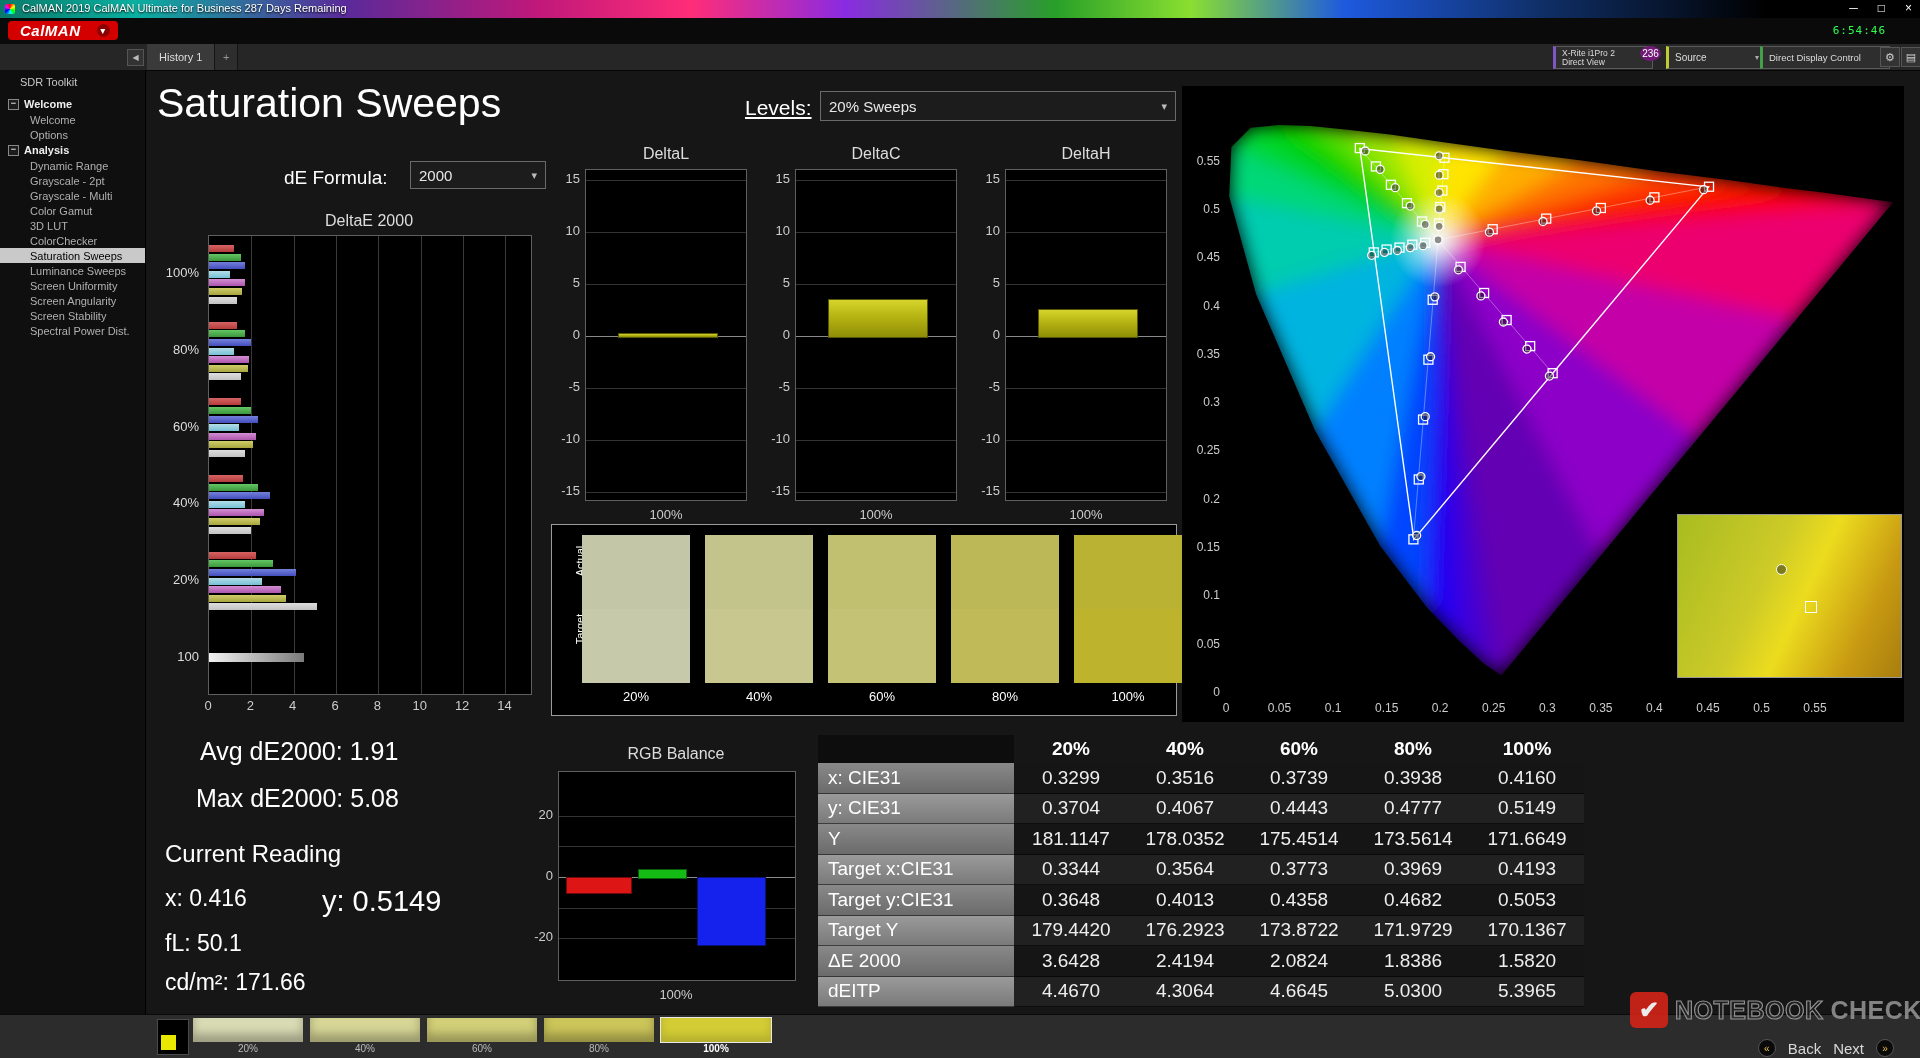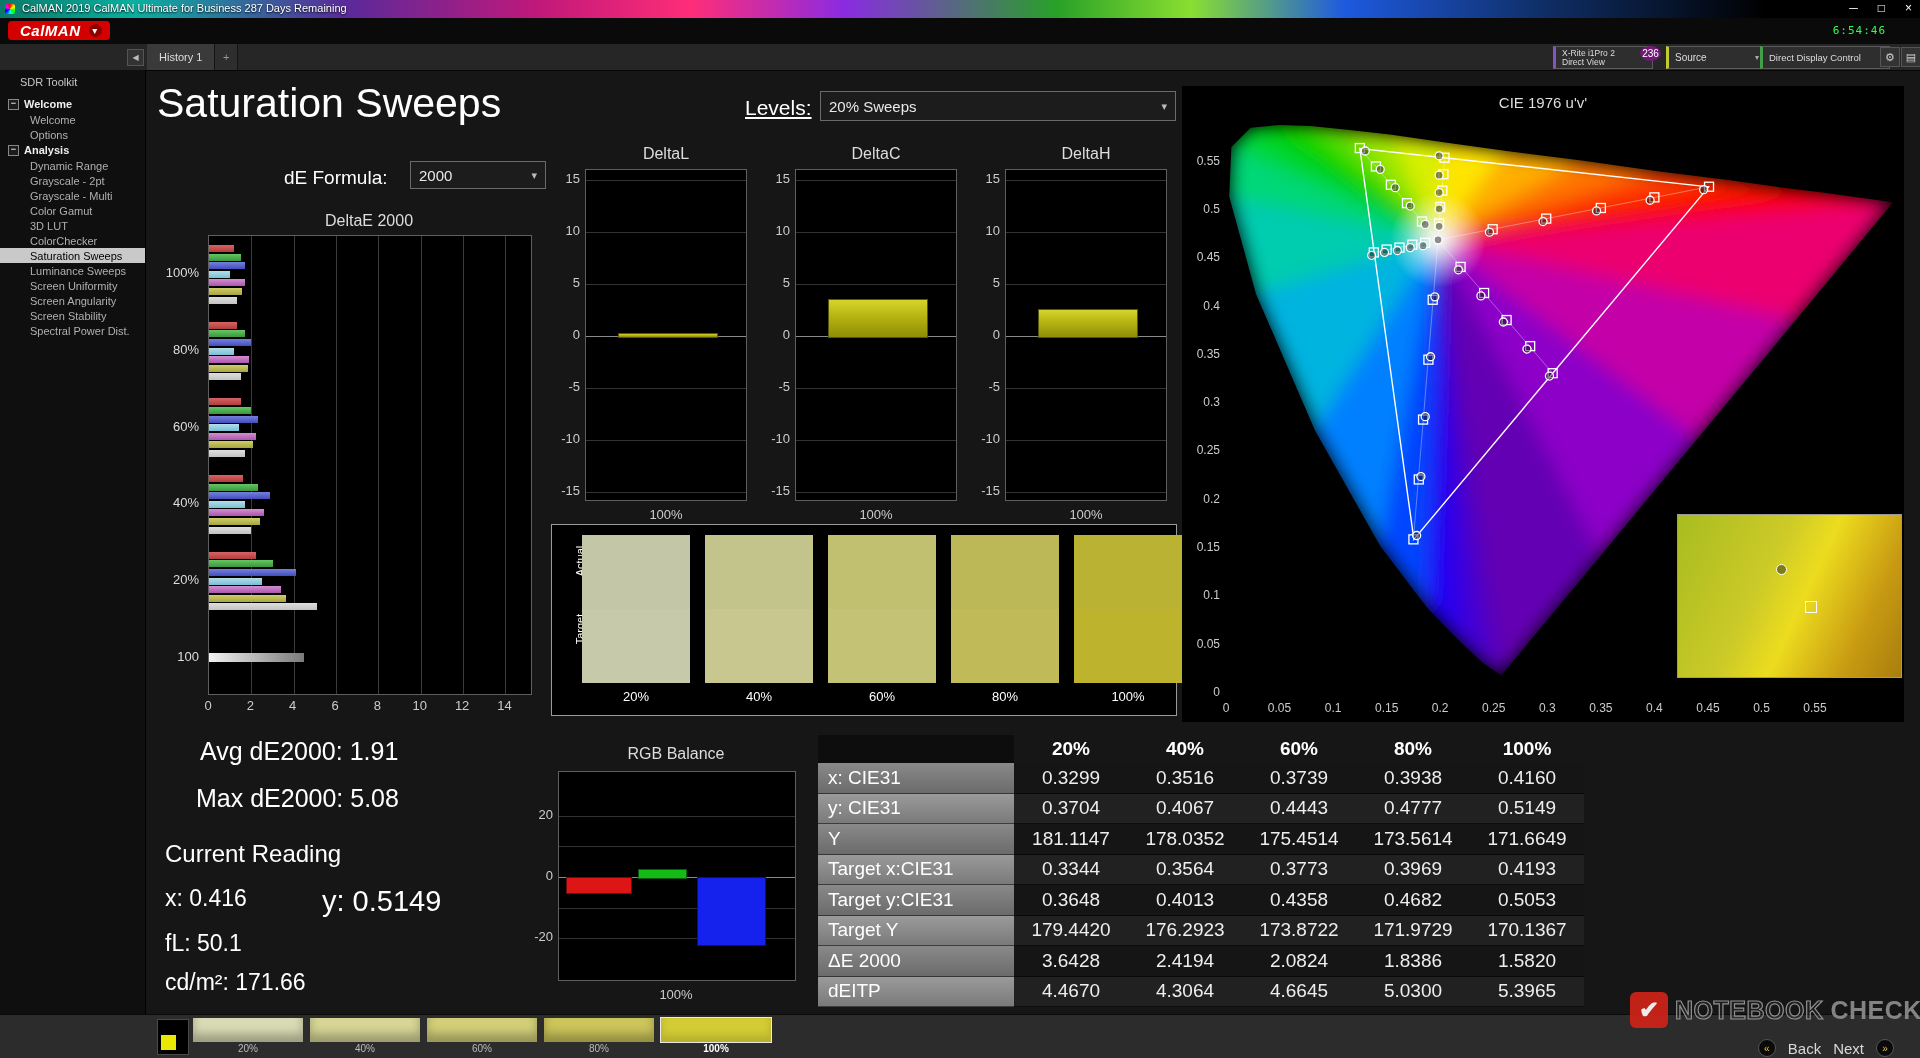--- a/index.html
+++ b/index.html
@@ -9,21 +9,21 @@
   #titlebar{position:absolute;left:0;top:0;width:1920px;height:18px;
     background:linear-gradient(90deg,#0a7a6a 0%,#0ab0a0 7%,#5a2a9a 18%,#c0187a 28%,#ff2d78 36%,#8a2be2 44%,#28a028 55%,#8adf30 62%,#1e5adf 70%,#10306a 80%,#000 92%);}
   #titlebar .app-icon{position:absolute;left:5px;top:4px;width:10px;height:10px;border-radius:2px;
     background:conic-gradient(#f00,#ff0,#0f0,#0ff,#00f,#f0f,#f00);}
   #titlebar .tb-title{position:absolute;left:22px;top:2px;font-size:11px;color:#fff;text-shadow:0 1px 2px #000;}
   #win-controls{position:absolute;right:8px;top:1px;display:flex;gap:20px;color:#fff;font-size:12px;text-shadow:0 1px 2px #000;}
   #win-controls span{cursor:default;}
   
   #menubar{position:absolute;left:0;top:18px;width:1920px;height:26px;background:#0a0a0a;}
   #logo-btn{position:absolute;left:8px;top:3px;height:19px;padding:0 8px 0 12px;background:#d40000;border-radius:4px;
-    display:flex;align-items:center;gap:8px;color:#fff;font-style:italic;font-weight:bold;font-size:15px;letter-spacing:0.5px;}
+    display:flex;align-items:center;gap:16px;color:#fff;font-style:italic;font-weight:bold;font-size:15px;letter-spacing:0.5px;}
   #logo-btn .logo-caret{font-style:normal;font-weight:normal;font-size:10px;background:#8d0000;border-radius:50%;width:13px;height:13px;
     display:flex;align-items:center;justify-content:center;}
   #led-timer{position:absolute;right:34px;top:6px;color:#2cff50;font-family:"DejaVu Sans Mono",monospace;font-size:11px;letter-spacing:1px;}
   
   #toolbar{position:absolute;left:0;top:44px;width:1920px;height:26px;background:#262626;border-bottom:1px solid #050505;}
   #collapse-btn{position:absolute;left:127px;top:5px;width:15px;height:15px;background:#333;border:1px solid #555;color:#bbb;
     font-size:8px;display:flex;align-items:center;justify-content:center;}
   .tab{position:absolute;top:0;height:26px;display:flex;align-items:center;padding:0 12px;font-size:11px;color:#ddd;background:#3a3a3a;border-right:1px solid #141414;}
   #tab-history{left:147px;}
   #tab-add{left:215px;padding:0 8px;background:#2e2e2e;color:#999;}
@@ -529,21 +529,20 @@
         <text x="38" y="465.08474576271186" fill="#ccc" font-size="12" text-anchor="end" font-family="Liberation Sans, sans-serif">0.15</text>
         <text x="38" y="416.77966101694915" fill="#ccc" font-size="12" text-anchor="end" font-family="Liberation Sans, sans-serif">0.2</text>
         <text x="38" y="368.4745762711864" fill="#ccc" font-size="12" text-anchor="end" font-family="Liberation Sans, sans-serif">0.25</text>
         <text x="38" y="320.1694915254237" fill="#ccc" font-size="12" text-anchor="end" font-family="Liberation Sans, sans-serif">0.3</text>
         <text x="38" y="271.864406779661" fill="#ccc" font-size="12" text-anchor="end" font-family="Liberation Sans, sans-serif">0.35</text>
         <text x="38" y="223.55932203389824" fill="#ccc" font-size="12" text-anchor="end" font-family="Liberation Sans, sans-serif">0.4</text>
         <text x="38" y="175.25423728813553" fill="#ccc" font-size="12" text-anchor="end" font-family="Liberation Sans, sans-serif">0.45</text>
         <text x="38" y="126.94915254237281" fill="#ccc" font-size="12" text-anchor="end" font-family="Liberation Sans, sans-serif">0.5</text>
         <text x="38" y="78.6440677966101" fill="#ccc" font-size="12" text-anchor="end" font-family="Liberation Sans, sans-serif">0.55</text>
       </svg>
-    <div id="cie-title">CIE 1976 u'v'</div>
     <div id="cie-inset">
       <div class="inset-circle" id="inset-circle" style="left: 44%; top: 30%;"></div>
       <div class="inset-square" id="inset-square" style="left: 57%; top: 53%;"></div>
     </div>
   </div>
 
   <div class="stat" id="stat-avg">Avg dE2000: 1.91</div>
   <div class="stat" id="stat-max">Max dE2000: 5.08</div>
   <div class="stat" id="stat-current">Current Reading</div>
   <div class="stat" id="stat-x">x: 0.416</div>

